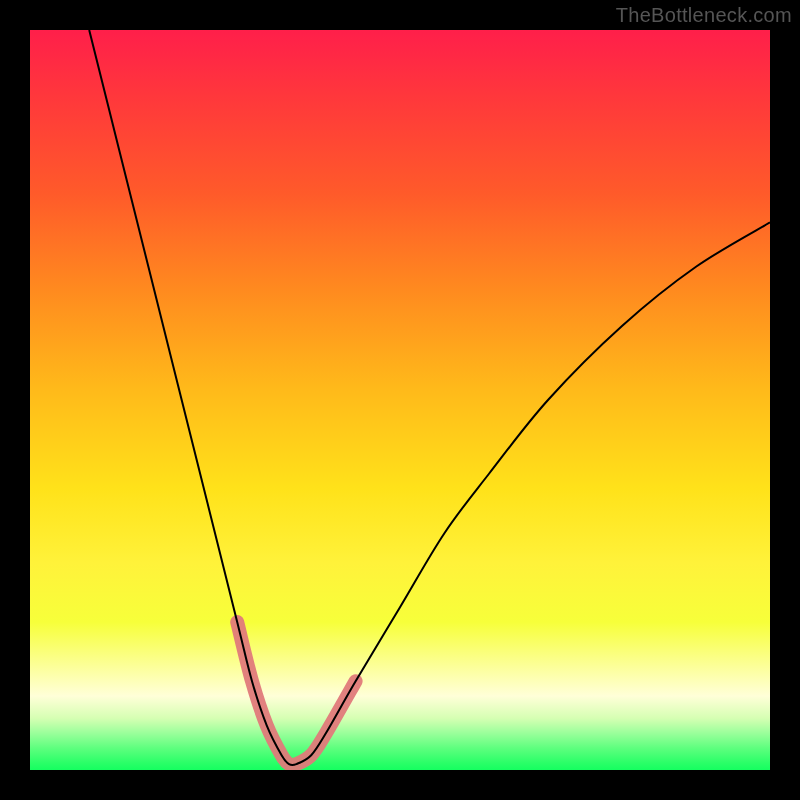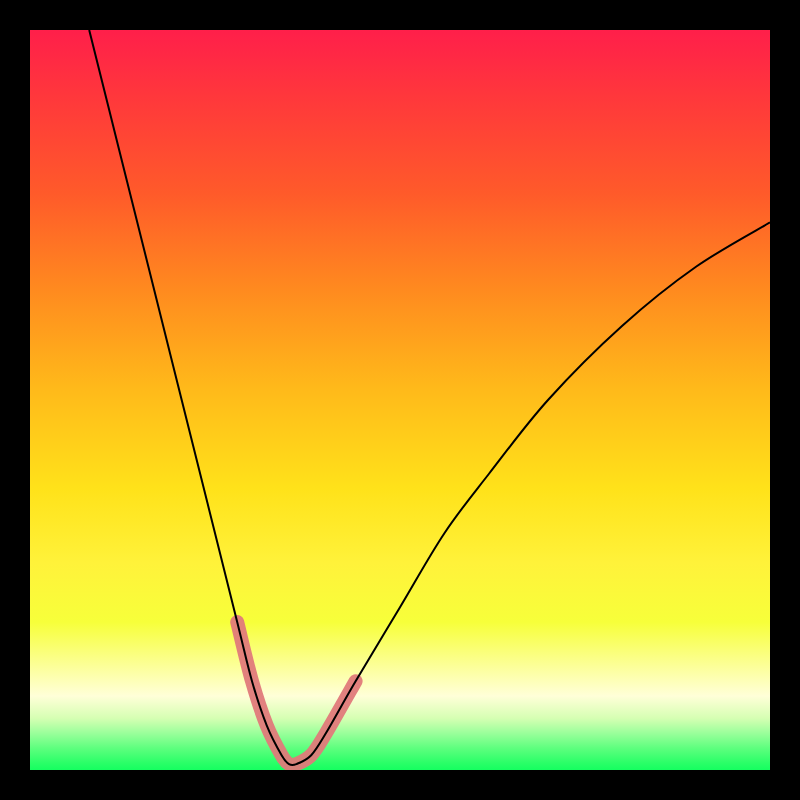--- a/index.html
+++ b/index.html
@@ -71,20 +71,21 @@
     stroke-linecap: round;
     fill: none;
     opacity: 0.95;
   }
 </style>
 </head>
 <body>
 
 <div class="frame">
 
+  <div class="watermark">TheBottleneck.com</div>
 
   <div class="plot-area">
     <svg class="curve" viewBox="0 0 740 740" preserveAspectRatio="none">
       <path class="band" d="M 207.20000000000002 592 C 209.66666666666669 601.8666666666667 217.06666666666666 633.9333333333334 222 651.2 C 226.93333333333334 668.4666666666667 231.86666666666667 683.2666666666667 236.8 695.6 C 241.73333333333335 707.9333333333334 247.90000000000003 718.7866666666667 251.60000000000002 725.2 C 255.3 731.6133333333333 256.53333333333336 732.6 259 734.08 C 261.46666666666664 735.5600000000001 262.7 735.5600000000001 266.4 734.08 C 270.09999999999997 732.6 276.26666666666665 730.3800000000001 281.2 725.2 C 286.1333333333333 720.02 288.6 715.3333333333334 296 703 C 303.4 690.6666666666666 320.6666666666667 659.8333333333334 325.6 651.2"></path>
       <path class="line" d="M 59.2 0 C 64.13333333333334 19.73333333333333 78.93333333333334 78.93333333333331 88.8 118.39999999999998 C 98.66666666666666 157.86666666666665 108.53333333333333 197.3333333333333 118.4 236.79999999999995 C 128.26666666666668 276.26666666666665 138.13333333333333 315.7333333333333 148 355.2 C 157.86666666666667 394.6666666666667 167.73333333333332 434.1333333333333 177.6 473.6 C 187.46666666666667 513.0666666666667 199.8 562.4 207.20000000000002 592 C 214.60000000000002 621.6 217.06666666666666 633.9333333333334 222 651.2 C 226.93333333333334 668.4666666666667 231.86666666666667 683.2666666666667 236.8 695.6 C 241.73333333333335 707.9333333333334 247.90000000000003 718.7866666666667 251.60000000000002 725.2 C 255.3 731.6133333333333 256.53333333333336 732.6 259 734.08 C 261.46666666666664 735.5600000000001 262.7 735.5600000000001 266.4 734.08 C 270.09999999999997 732.6 276.26666666666665 730.3800000000001 281.2 725.2 C 286.1333333333333 720.02 288.6 715.3333333333334 296 703 C 303.4 690.6666666666666 313.2666666666667 672.1666666666667 325.6 651.2 C 337.93333333333334 630.2333333333333 355.2 601.8666666666667 370 577.2 C 384.8 552.5333333333334 399.6 525.4 414.40000000000003 503.2 C 429.20000000000005 481 441.53333333333336 466.2 458.8 444 C 476.06666666666666 421.8 495.8 394.6666666666667 518 370 C 540.2 345.3333333333333 567.3333333333334 318.2 592 296 C 616.6666666666666 273.8 641.3333333333334 254.06666666666663 666 236.79999999999995 C 690.6666666666666 219.53333333333327 727.6666666666666 199.79999999999998 740 192.39999999999998"></path>
     </svg>
   </div>
 
 </div>
 

